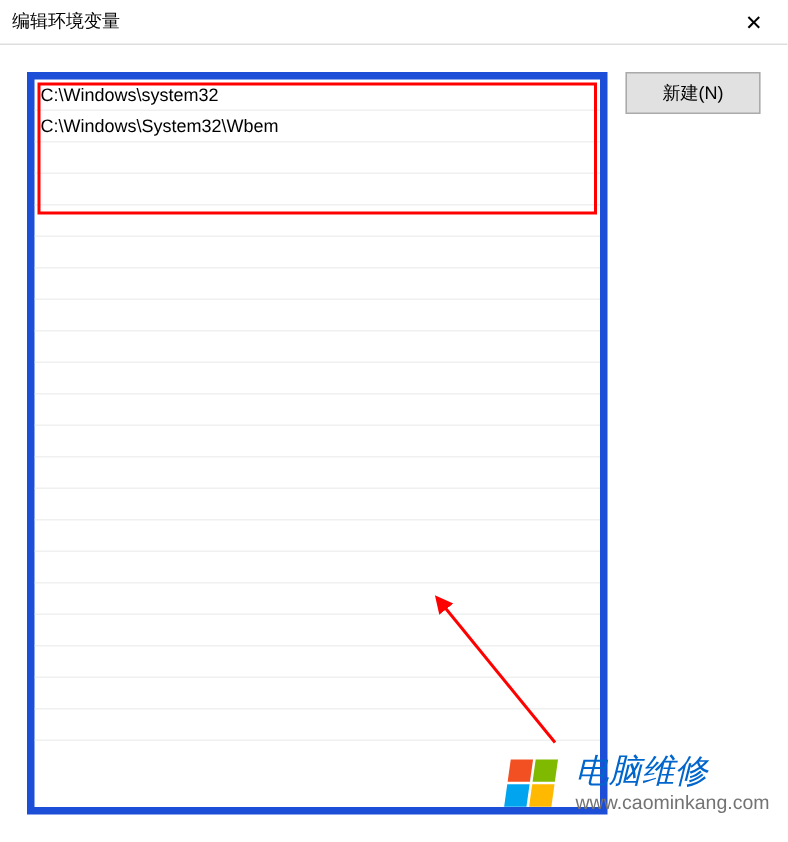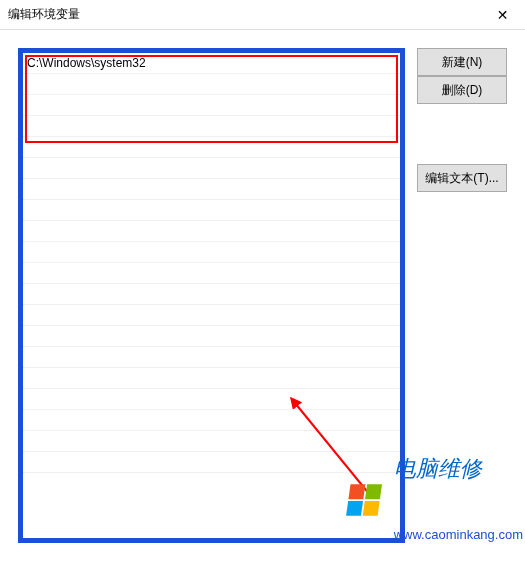--- a/index.html
+++ b/index.html
@@ -85,45 +85,46 @@
       justify-content: center;
       font-family: inherit;
     }
     .spacer { height: 30px; }
     .arrow {
       position: absolute;
       pointer-events: none;
     }
     .watermark {
       position: absolute;
-      right: 2px;
+      right: 12px;
       bottom: 18px;
       display: flex;
       align-items: center;
       gap: 6px;
       pointer-events: none;
     }
     .watermark-text { display: flex; flex-direction: column; line-height: 1.2; }
     .wm-line1 { font-size: 22px; color: #0066cc; font-weight: 500; font-style: italic; }
-    .wm-line2 { font-size: 13px; color: #1d4ed8; margin-top: 45px; }
+    .wm-line2 { font-size: 13px; color: #737373; }
   </style>
 </head>
 <body>
 
 <div class="titlebar">
   <span class="titlebar-title">编辑环境变量</span>
   <div class="close-btn">
     <span>✕</span>
   </div>
 </div>
 
 <div class="content">
   <div class="list-container">
     <div class="list">
       <div class="list-row">C:\Windows\system32</div>
+      <div class="list-row">C:\Windows\System32\Wbem</div>
       <div class="list-row"></div>
       <div class="list-row"></div>
       <div class="list-row"></div>
       <div class="list-row"></div>
       <div class="list-row"></div>
       <div class="list-row"></div>
       <div class="list-row"></div>
       <div class="list-row"></div>
       <div class="list-row"></div>
       <div class="list-row"></div>
@@ -135,24 +136,22 @@
       <div class="list-row"></div>
       <div class="list-row"></div>
       <div class="list-row"></div>
       <div class="list-row"></div>
     </div>
     <div class="highlight-box"></div>
   </div>
 
   <div class="button-col">
     <button class="btn">新建(N)</button>
-    <button class="btn">删除(D)</button>
     <div class="spacer"></div>
     <div class="spacer"></div>
-    <button class="btn">编辑文本(T)...</button>
   </div>
 </div>
 
 <svg class="arrow" style="left:285px; top:395px;" width="100" height="110">
   <defs>
     <marker id="ah" markerWidth="10" markerHeight="10" refX="2" refY="3" orient="auto">
       <polygon points="0 0, 6 3, 0 6" fill="#ff0000"></polygon>
     </marker>
   </defs>
   <line x1="85" y1="100" x2="10" y2="8" stroke="#ff0000" stroke-width="2" marker-end="url(#ah)"></line>

